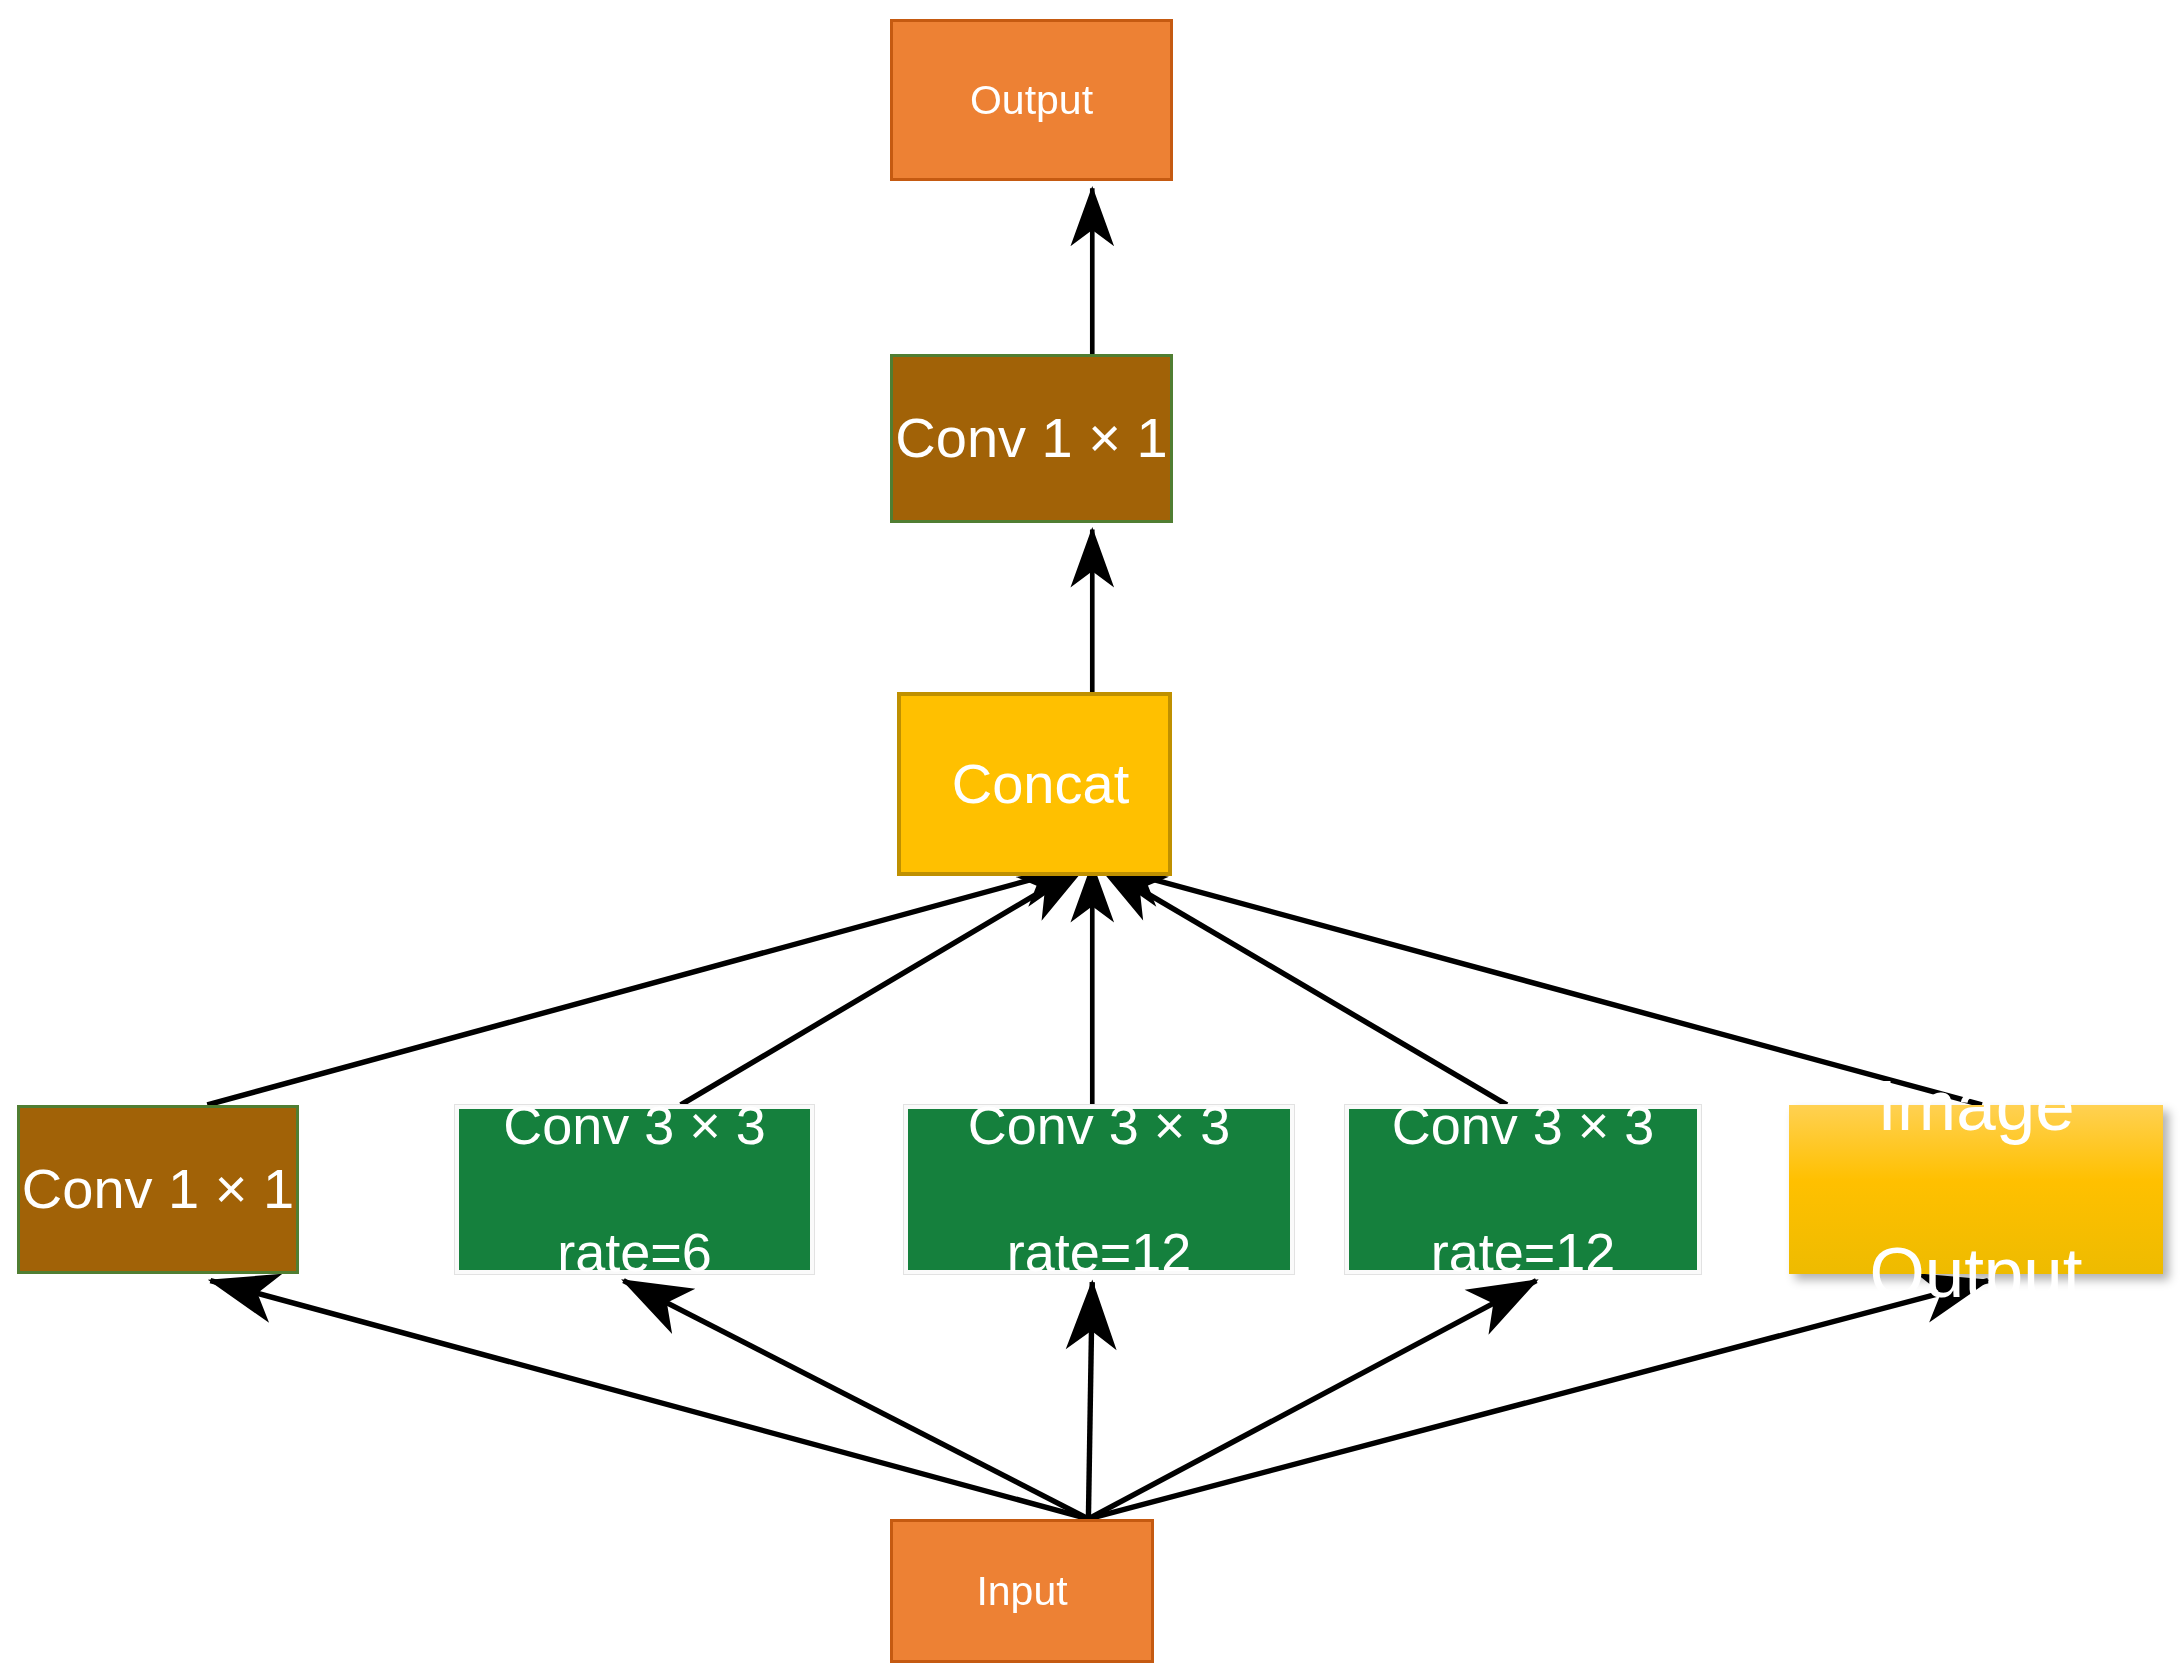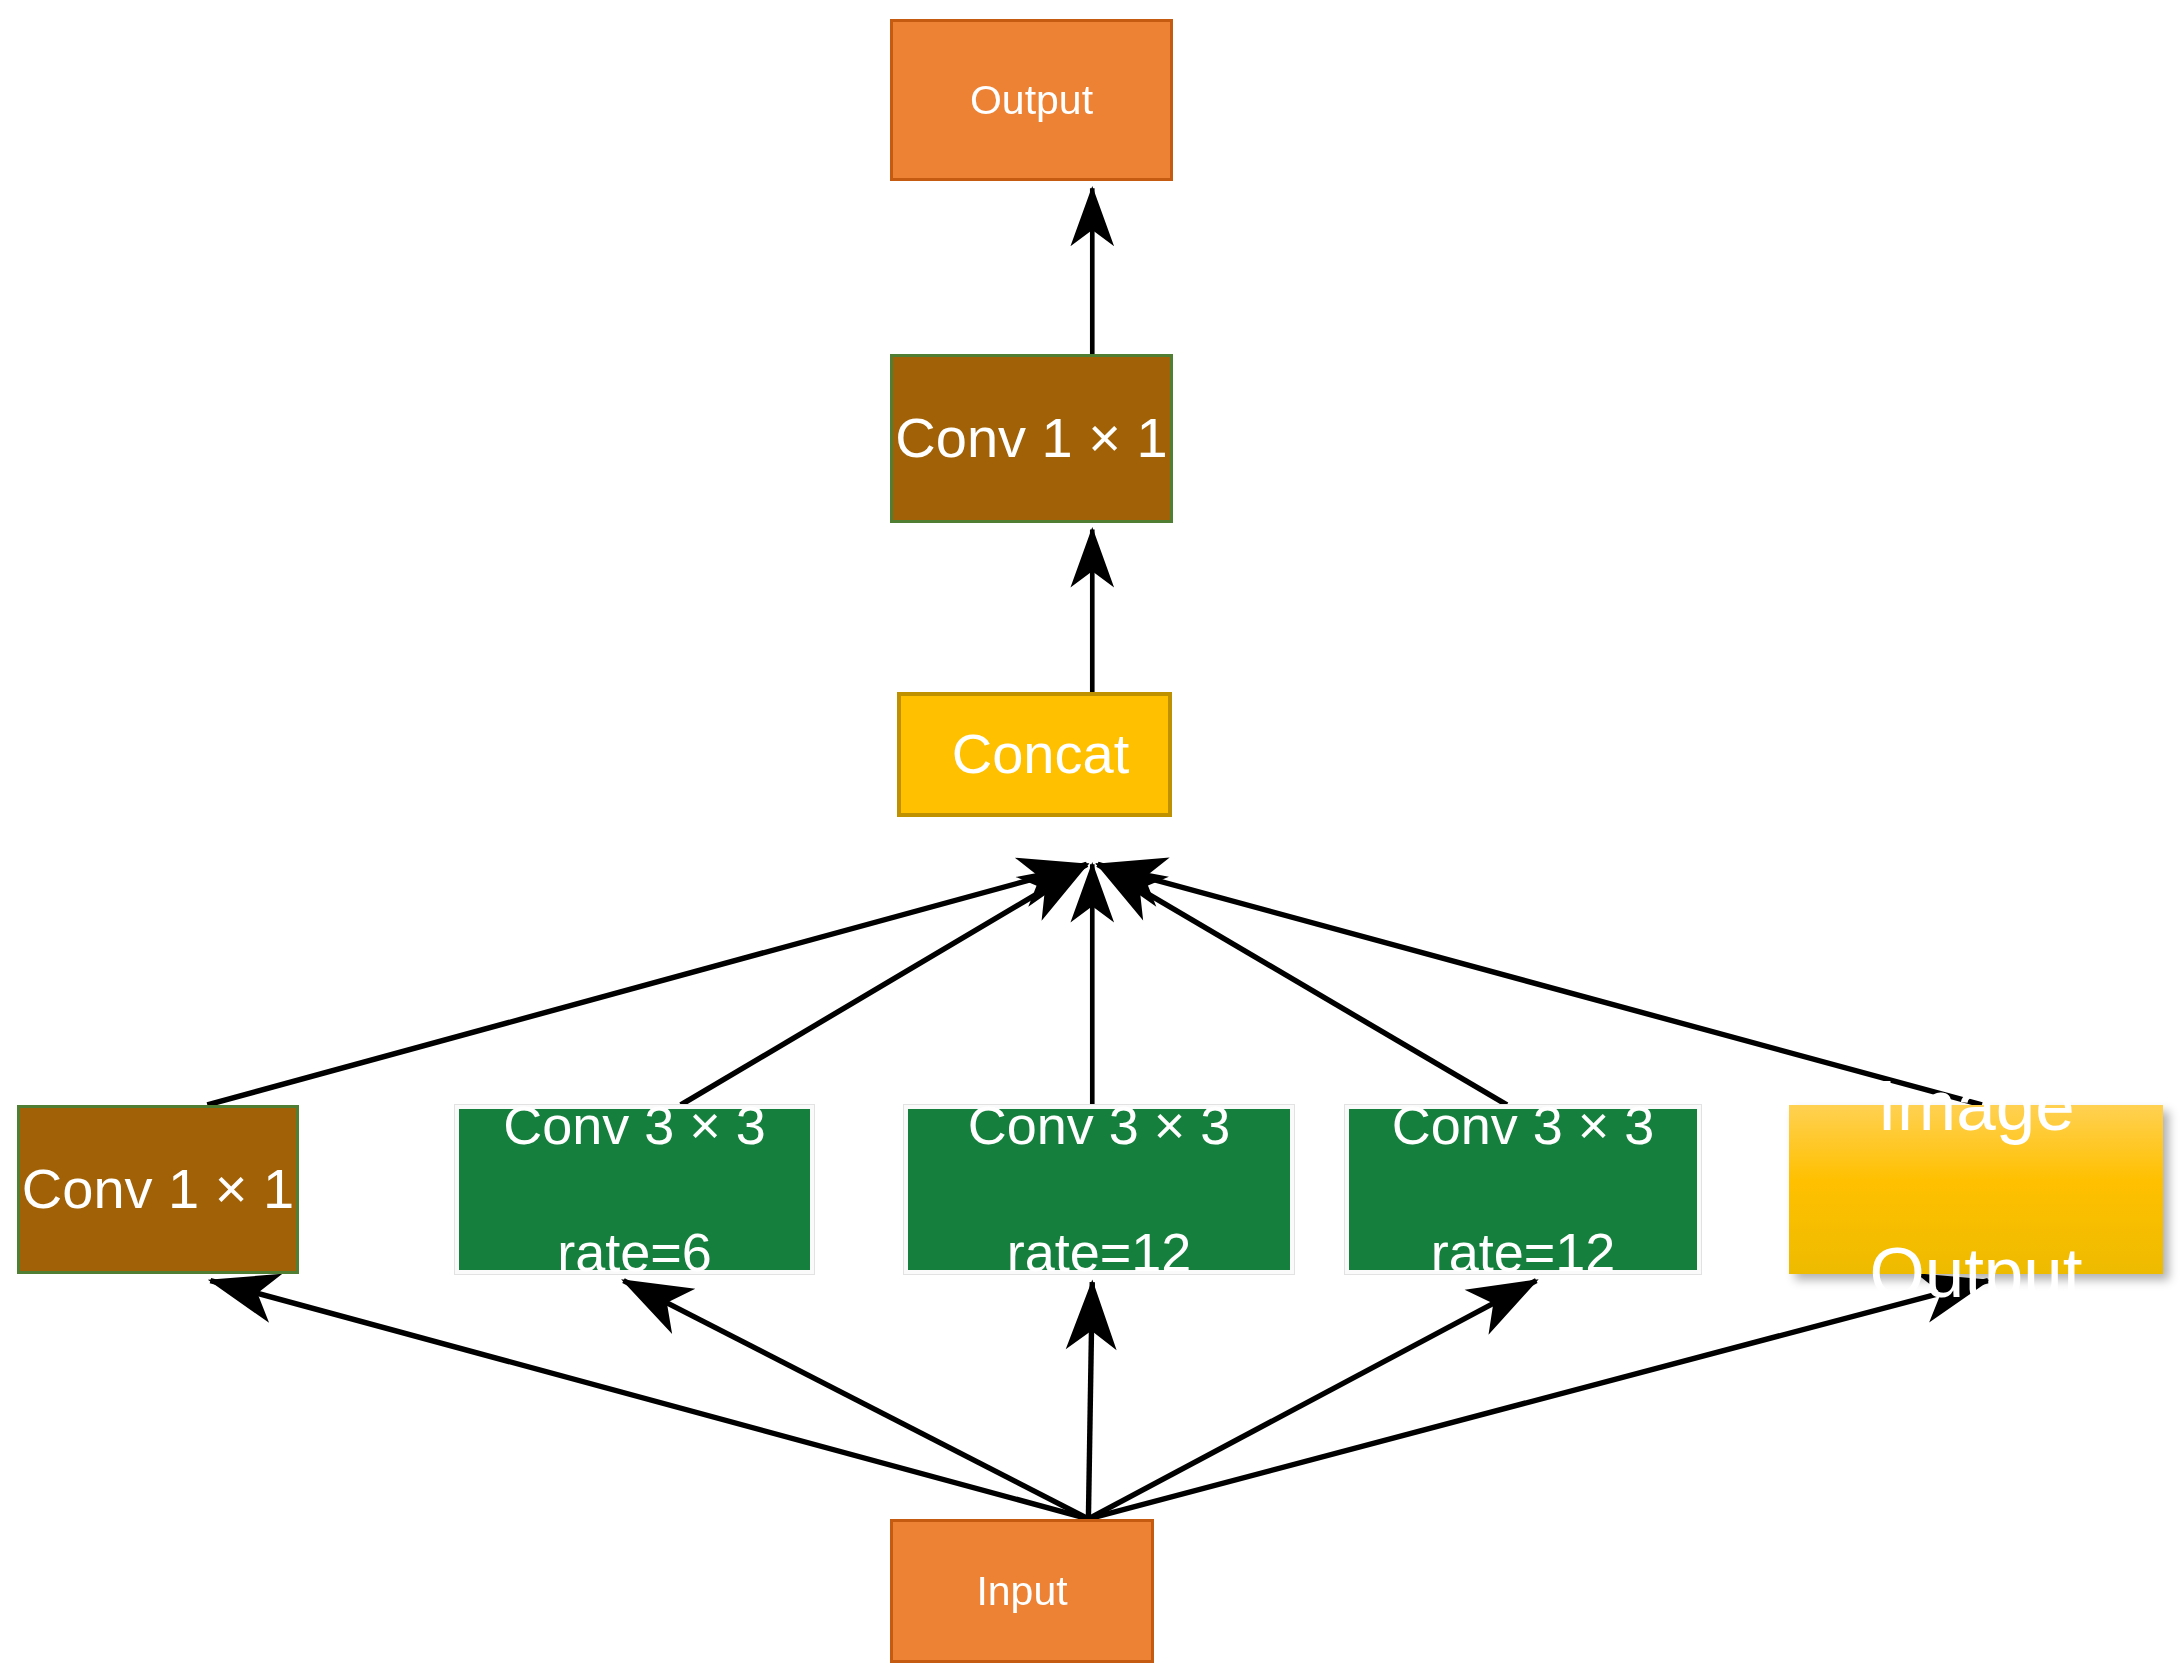--- a/index.html
+++ b/index.html
@@ -68,21 +68,21 @@
     background: linear-gradient(180deg, #FFD152 0%, #FFC000 45%, #EEBB00 100%);
     border: none;
     box-shadow: 6.2px 6.2px 9.3px rgba(0,0,0,0.30);
     font-size: 71px;
     font-weight: 400;
   }
 
   
   #node-output        { left: 890px; top:   19.3px; width: 283px; height: 162px; }
   #node-conv1x1-top   { left: 890px; top:  354px; width: 283px; height: 169px; }
-  #node-concat        { left: 897px; top:  692px; width: 275px; height: 125px; padding-left: 12px; }
+  #node-concat        { left: 897px; top:  692px; width: 275px; height: 184px; padding-left: 12px; }
   #node-conv1x1-left  { left:   17px; top: 1105px; width: 282px; height: 169px; }
   #node-conv3x3-r6    { left:  455px; top: 1105px; width: 359px; height: 169px; }
   #node-conv3x3-r12a  { left: 904px; top: 1105px; width: 390px; height: 169px; }
   #node-conv3x3-r12b  { left: 1345px; top: 1105px; width: 356px; height: 169px; }
   #node-image-pooling { left: 1789px; top: 1105px; width: 374px; height: 169px; }
   #node-input         { left: 890px; top: 1519px; width: 264px; height: 144px; }
 </style>
 </head>
 <body>
 

